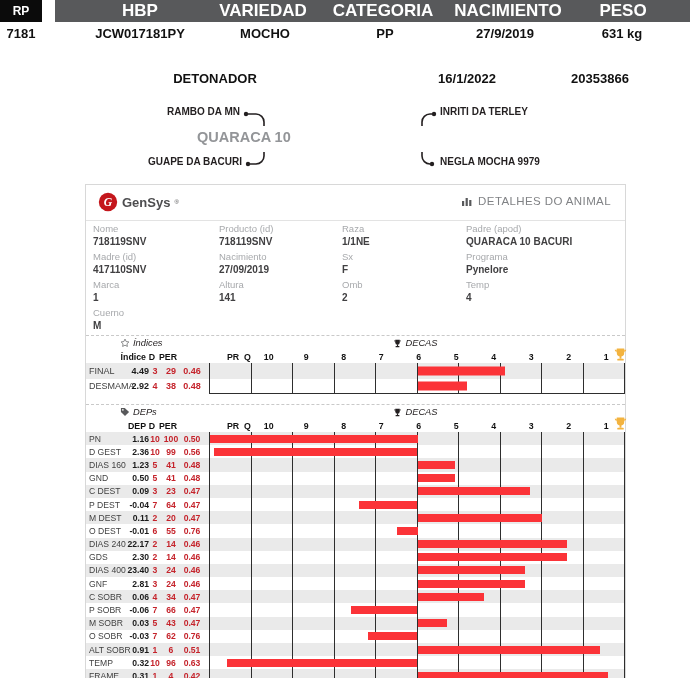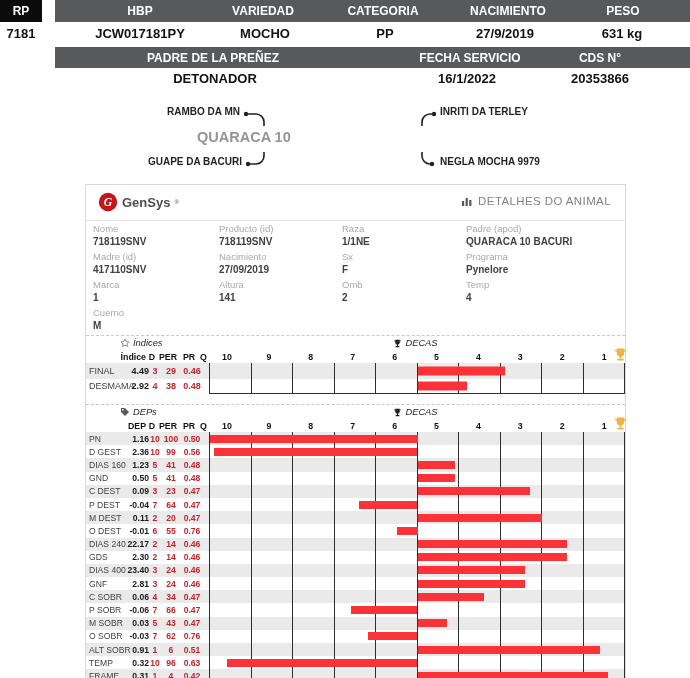--- a/index.html
+++ b/index.html
@@ -5,21 +5,21 @@
   html,body{margin:0;padding:0;background:#fff;}
   .page{position:relative;width:690px;height:678px;overflow:hidden;background:#fff;
         font-family:"Liberation Sans",sans-serif;color:#231f20;}
   
   .toptable{position:absolute;left:0;top:0;width:690px;height:92px;}
   .cell-rp{position:absolute;left:0;top:0;width:42px;height:22px;background:var(--header-black);
            color:#fff;font-weight:bold;font-size:12px;display:flex;align-items:center;justify-content:center;}
   .band{position:absolute;left:55px;width:635px;background:var(--header-gray);}
   .band.b1{top:0;height:22px;}
   .band.b2{top:47px;height:21px;}
-  .band span{position:absolute;transform:translateX(-50%);color:#fff;font-weight:bold;font-size:12px;
+  .band span{position:absolute;transform:translateX(-50%);color:#fff;font-weight:bold;font-size:17px;
              top:50%;margin-top:-7px;line-height:14px;white-space:nowrap;}
   .tval{position:absolute;transform:translateX(-50%);font-weight:bold;font-size:13px;color:#111;white-space:nowrap;}
   
   .pedigree{position:absolute;left:0;top:100px;width:690px;height:80px;}
   .ped-name{position:absolute;font-weight:bold;font-size:10px;color:#231f20;white-space:nowrap;}
   .ped-center{position:absolute;font-weight:bold;font-size:14.5px;color:var(--ped-gray);white-space:nowrap;}
   .ped-svg{position:absolute;left:0;top:0;}
   
   .card{position:absolute;left:85px;top:184px;width:539px;height:500px;background:#fff;
         border:1px solid #d8d8d8;border-bottom:none;}
@@ -36,21 +36,21 @@
   
   .tbl{position:absolute;left:0;width:100%;border-top:1px dashed #c9c9c9;}
   #indices{top:150px;} #deps{top:219px;}
   .thead1{position:relative;height:12px;margin-top:2px;font-size:9.3px;color:#231f20;}
   .t-title{position:absolute;left:34px;top:0;display:flex;align-items:center;gap:3px;font-style:italic;}
   .t-decas{position:absolute;left:120px;right:0;top:0;text-align:center;font-style:italic;}
   .t-decas .inner{display:inline-flex;align-items:center;gap:3px;}
   .thead2{position:relative;display:flex;height:13px;align-items:center;font-size:8.8px;font-weight:bold;color:#111;}
   .h-merged{width:60px;text-align:right;}
   .h-d{width:12px;text-align:center;} .h-per{width:20px;text-align:center;}
-  .h-pr{width:22px;text-align:center;} .h-q{width:6px;text-align:center;}
+  .h-pr{width:22px;text-align:center;padding-left:44px;} .h-q{width:6px;text-align:center;}
   .scale{flex:1;display:flex;position:relative;align-self:stretch;align-items:center;}
   .scell{flex:1;text-align:center;font-weight:bold;font-size:8.8px;}
   .gold-trophy{position:absolute;right:-3px;top:-3px;z-index:3;}
   .trow{display:flex;align-items:center;height:13.2px;font-size:8.6px;color:#3f3f3f;}
   #indices .trow{height:15.5px;font-size:9px;}
   .trow:nth-child(odd){background:#eaeaea;}
   .c-lbl{width:38px;padding-left:3px;white-space:nowrap;}
   .c-val{width:22px;text-align:right;font-weight:bold;color:#1a1a1a;white-space:nowrap;}
   .c-d{width:12px;text-align:center;font-weight:bold;color:var(--red-text);}
   .c-per{width:20px;text-align:center;font-weight:bold;color:var(--red-text);}
@@ -78,25 +78,20 @@
         <span style="left: 453px;">NACIMIENTO</span>
         <span style="left: 568px;">PESO</span>
       </div>
     <div class="tval" id="rpval" style="left:21px;top:26px;">7181</div>
     <div id="vals1">
         <div class="tval" style="left: 140px; top: 26px;">JCW017181PY</div>
         <div class="tval" style="left: 265px; top: 26px;">MOCHO</div>
         <div class="tval" style="left: 385px; top: 26px;">PP</div>
         <div class="tval" style="left: 505px; top: 26px;">27/9/2019</div>
         <div class="tval" style="left: 622px; top: 26px;">631 kg</div>
-      </div>
-    <div class="band b2" id="band2">
-        <span style="left: 158px;">PADRE DE LA PREÑEZ</span>
-        <span style="left: 415px;">FECHA SERVICIO</span>
-        <span style="left: 545px;">CDS N°</span>
       </div>
     <div id="vals2">
         <div class="tval" style="left: 215px; top: 71px;">DETONADOR</div>
         <div class="tval" style="left: 467px; top: 71px;">16/1/2022</div>
         <div class="tval" style="left: 600px; top: 71px;">20353866</div>
       </div>
   </div>
 
   <div class="pedigree">
     <svg class="ped-svg" width="690" height="80">

